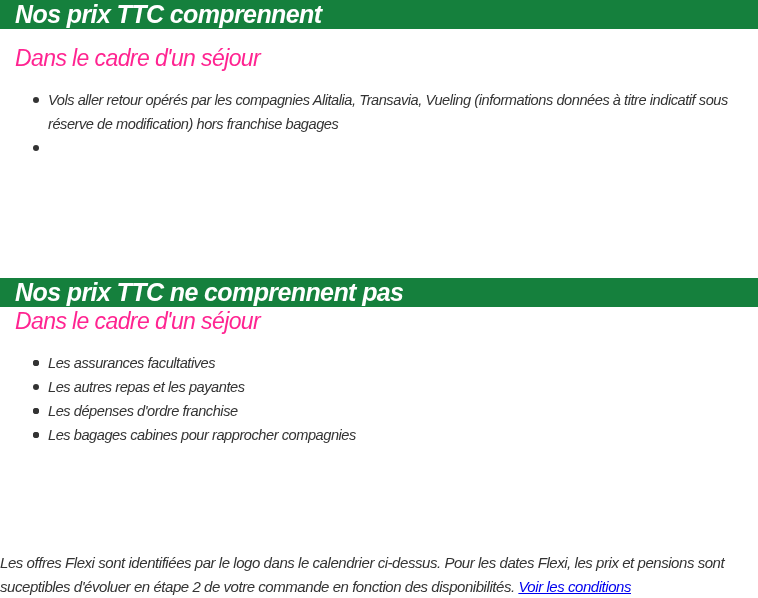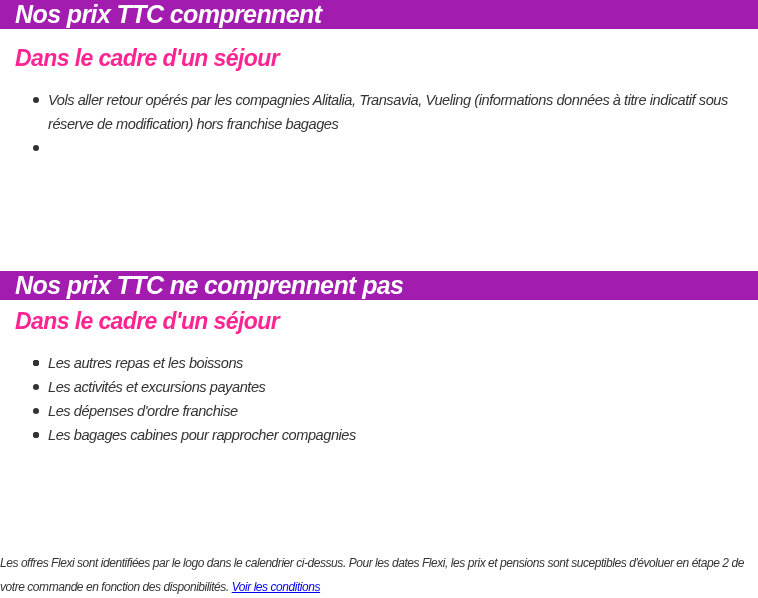--- a/index.html
+++ b/index.html
@@ -13,37 +13,37 @@
       overflow: hidden;
       position: relative;
       font-family: "Liberation Sans", "DejaVu Sans", sans-serif;
       color: #333333;
     }
     .section-bar {
       position: absolute;
       left: 0;
       width: 758px;
       height: 29px;
-      background: #a21caf;
+      background: #15803d;
       box-sizing: border-box;
       padding-left: 15px;
       color: #ffffff;
       font-style: italic;
       font-weight: bold;
       font-size: 25px;
       line-height: 29px;
       letter-spacing: -0.6px;
       white-space: nowrap;
     }
     .sub-title {
       position: absolute;
       left: 15px;
       color: #ff2491;
       font-style: italic;
-      font-weight: bold;
+      font-weight: normal;
       font-size: 23px;
       line-height: 30px;
       letter-spacing: -0.6px;
       white-space: nowrap;
     }
     ul.items {
       position: absolute;
       left: 0;
       margin: 8px;
       padding: 0;
@@ -67,21 +67,21 @@
       height: 6px;
       border-radius: 50%;
       background: #333333;
     }
     .footer-note {
       position: absolute;
       left: 0;
       top: 551px;
       width: 758px;
       font-style: italic;
-      font-size: 12px;
+      font-size: 15px;
       line-height: 24px;
       letter-spacing: -0.45px;
       color: #333333;
     }
     .footer-note a {
       color: #0000ee;
       text-decoration: underline;
     }
   </style>
 </head>
@@ -91,31 +91,31 @@
   <span>Nos prix TTC comprennent</span>
 </div>
 
 <div class="sub-title" style="top:43px;">Dans le cadre d'un séjour</div>
 
 <ul class="items" style="top:80px;">
   <li><span class="bullet"></span><span>Vols aller retour opérés par les compagnies Alitalia, Transavia, Vueling (informations données à titre indicatif sous réserve de modification) hors franchise bagages</span></li>
   <li><span class="bullet"></span></li>
 </ul>
 
-<div class="section-bar" style="top:271px;">
+<div class="section-bar" style="top:278px;">
   <span>Nos prix TTC ne comprennent pas</span>
 </div>
 
 <div class="sub-title" style="top:306px;">Dans le cadre d'un séjour</div>
 
 <ul class="items" style="top:343px;">
   <li><span class="bullet"></span></li>
+  <li><span class="bullet"></span><span>Les assurances facultatives</span></li>
+  <li><span class="bullet"></span><span>Les autres repas et les payantes</span></li>
   <li><span class="bullet"></span></li>
-  <li><span class="bullet"></span><span>Les autres repas et les boissons</span></li>
-  <li><span class="bullet"></span><span>Les activités et excursions payantes</span></li>
   <li><span class="bullet"></span><span>Les dépenses d'ordre franchise</span></li>
   <li><span class="bullet"></span></li>
   <li><span class="bullet"></span><span>Les bagages cabines pour rapprocher compagnies</span></li>
 </ul>
 
 <div class="footer-note">
   <span>Les offres Flexi sont identifiées par le logo dans le calendrier ci-dessus. Pour les dates Flexi, les prix et pensions sont suceptibles d'évoluer en étape 2 de votre commande en fonction des disponibilités. </span><a href="#">Voir les conditions</a>
 </div>
 
 </body></html>

